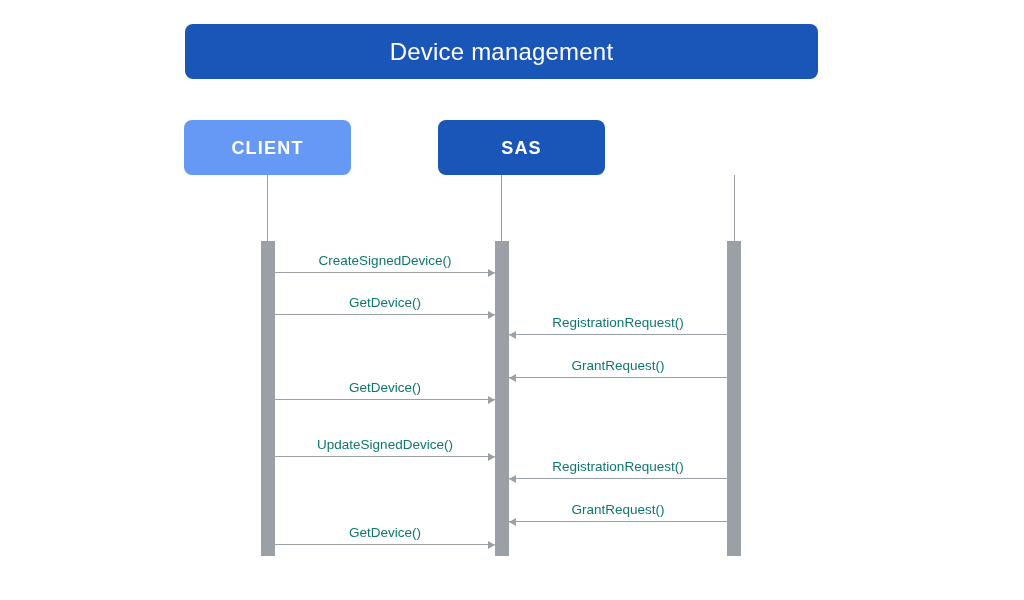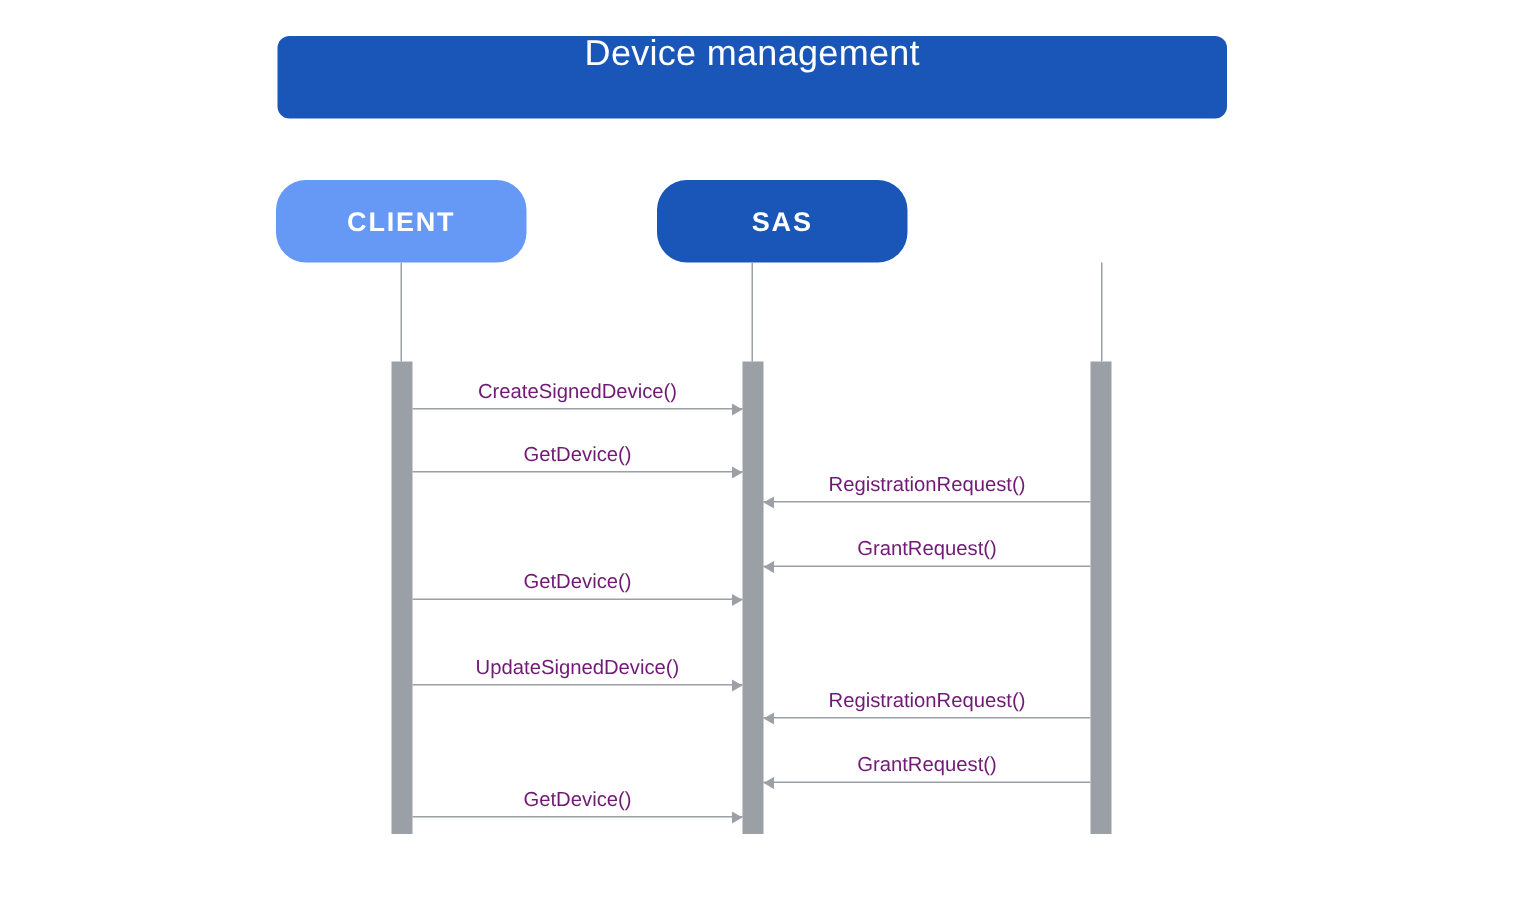--- a/index.html
+++ b/index.html
@@ -22,35 +22,36 @@
   
   .title-banner {
     position: absolute;
     left: 185px;
     top: 24px;
     width: 633px;
     height: 55px;
     background: #1a56b8;
     border-radius: 8px;
     display: flex;
+    align-items: center;
     justify-content: center;
   }
   .title-text {
     color: #ffffff;
     font-size: 24px;
     font-weight: 400;
     letter-spacing: 0.2px;
     line-height: 1;
   }
   
   .participant-box {
     position: absolute;
     top: 120px;
     height: 55px;
-    border-radius: 20px;
+    border-radius: 8px;
     display: flex;
     align-items: center;
     justify-content: center;
   }
   .participant-label {
     color: #ffffff;
     font-size: 18px;
     font-weight: bold;
     letter-spacing: 1.2px;
     line-height: 1;
@@ -104,21 +105,21 @@
     width: 100%;
     height: 1px;
     background: #9aa0a6;
   }
   .message-label {
     position: absolute;
     left: 0;
     width: 100%;
     bottom: 6px;
     text-align: center;
-    color: #701a75;
+    color: #0f766e;
     font-size: 13.5px;
     line-height: 1;
     white-space: nowrap;
   }
   .arrowhead {
     position: absolute;
     top: -3.5px;
     width: 0;
     height: 0;
     border-top: 4px solid transparent;

